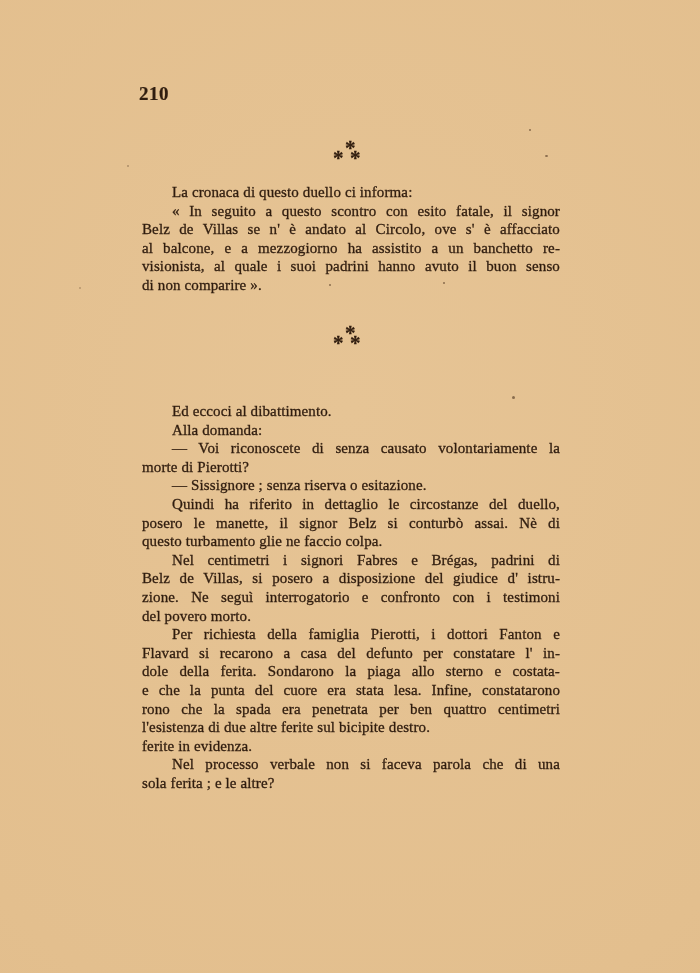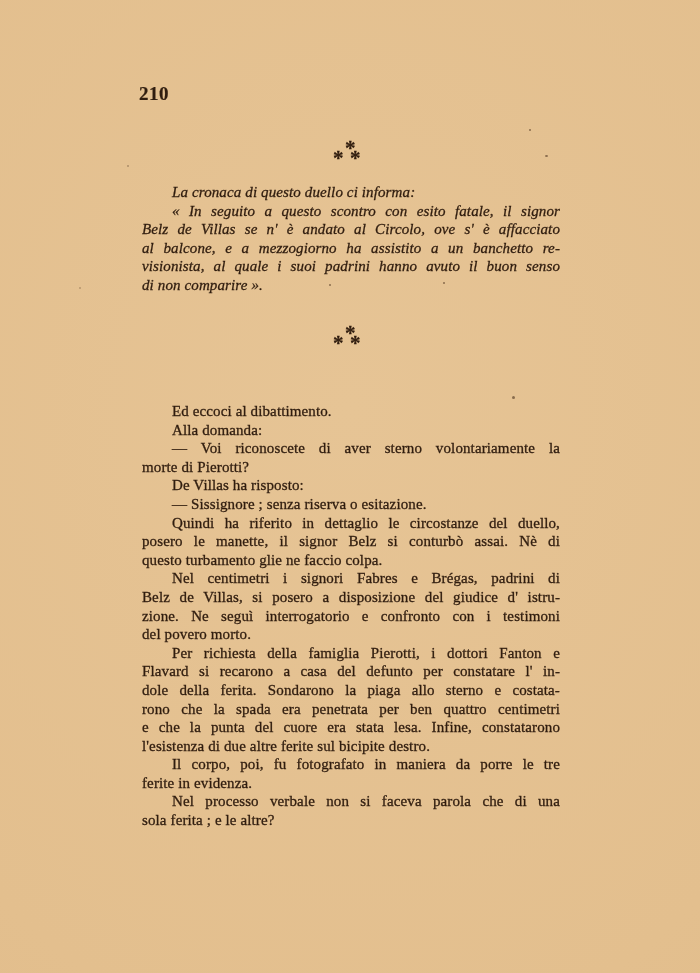--- a/index.html
+++ b/index.html
@@ -55,21 +55,21 @@
 
   .text-block {
     position: absolute;
     left: 142px;
     width: 418px;
     font-size: 15px;
     line-height: 18.6px;
     letter-spacing: 0.12px;
     -webkit-text-stroke: 0.3px #301d0f;
   }
-  .block-1 { top: 183px; font-style: italic; }
+  .block-1 { top: 183px; }
   .block-2 { top: 366px; margin-top: 36px; }
 
   .line {
     text-align: justify;
     text-align-last: left;
     white-space: nowrap;
   }
   .line.fill {
     white-space: normal;
     text-align-last: justify;
@@ -115,38 +115,36 @@
 
   <div class="asterism asterism-2">
     <span class="ast-top">*</span>
     <span class="ast-bl">*</span>
     <span class="ast-br">*</span>
   </div>
 
   <div class="text-block block-2">
       <div class="line indent">Ed eccoci al dibattimento.</div>
       <div class="line indent">Alla domanda:</div>
-      <div class="line indent fill">— Voi riconoscete di aver sterno volontariamente la</div>
+      <div class="line indent fill">— Voi riconoscete di senza causato volontariamente la</div>
       <div class="line">morte di Pierotti?</div>
-      <div class="line indent">De Villas ha risposto:</div>
       <div class="line indent">— Sissignore ; senza riserva o esitazione.</div>
       <div class="line indent fill">Quindi ha riferito in dettaglio le circostanze del duello,</div>
       <div class="line fill">posero le manette, il signor Belz si conturbò assai. Nè di</div>
       <div class="line">questo turbamento glie ne faccio colpa.</div>
       <div class="line indent fill">Nel centimetri i signori Fabres e Brégas, padrini di</div>
       <div class="line fill">Belz de Villas, si posero a disposizione del giudice d' istru-</div>
       <div class="line fill">zione. Ne seguì interrogatorio e confronto con i testimoni</div>
       <div class="line">del povero morto.</div>
       <div class="line indent fill">Per richiesta della famiglia Pierotti, i dottori Fanton e</div>
       <div class="line fill">Flavard si recarono a casa del defunto per constatare l' in-</div>
       <div class="line fill">dole della ferita. Sondarono la piaga allo sterno e costata-</div>
+      <div class="line fill">e che la punta del cuore era stata lesa. Infine, constatarono</div>
       <div class="line fill">rono che la spada era penetrata per ben quattro centimetri</div>
-      <div class="line fill">e che la punta del cuore era stata lesa. Infine, constatarono</div>
       <div class="line">l'esistenza di due altre ferite sul bicipite destro.</div>
-      <div class="line indent fill">Il corpo, poi, fu fotografato in maniera da porre le tre</div>
       <div class="line">ferite in evidenza.</div>
       <div class="line indent fill">Nel processo verbale non si faceva parola che di una</div>
       <div class="line">sola ferita ; e le altre?</div>
     </div>
 
   <div class="speck s1"></div>
   <div class="speck s2"></div>
   <div class="speck s3"></div>
   <div class="speck s4"></div>
   <div class="speck s5"></div>

